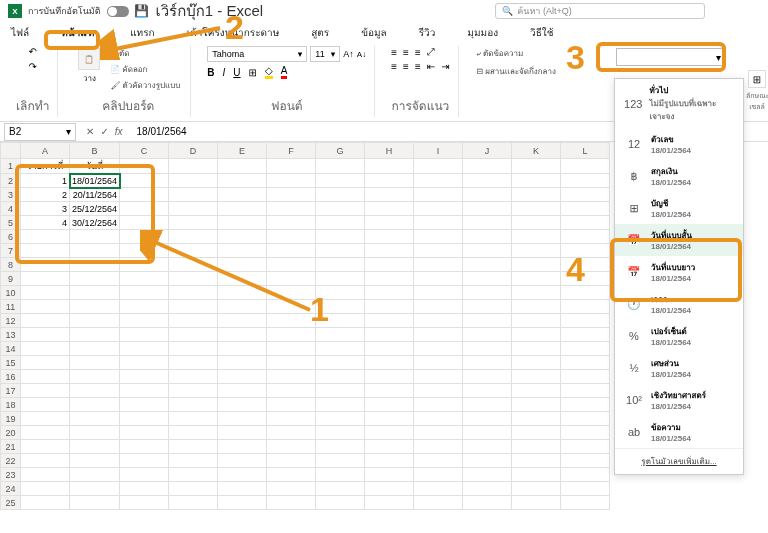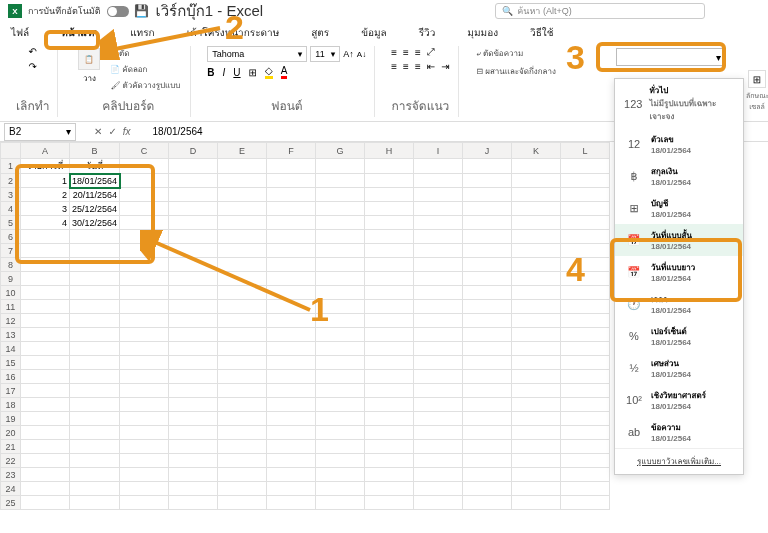--- a/index.html
+++ b/index.html
@@ -20,21 +20,21 @@
 .rgroup-content { flex: 1; display: flex; gap: 4px; align-items: flex-start; }
 .rgroup-label { font-size: 12px; color: #666; }
 .rbtn { display: flex; flex-direction: column; align-items: center; font-size: 8px; gap: 2px; padding: 2px 4px; }
 .rbtn-ico { width: 22px; height: 22px; background: #f3f3f3; border: 1px solid #ddd; display: flex; align-items: center; justify-content: center; }
 .rsmall { font-size: 8px; color: #444; display: flex; align-items: center; gap: 2px; padding: 1px 2px; }
 .fontbox { display: flex; flex-direction: column; gap: 3px; }
 .fontrow { display: flex; gap: 3px; align-items: center; }
 .combo { border: 1px solid #ccc; height: 16px; padding: 0 4px; font-size: 9px; display: flex; align-items: center; justify-content: space-between; background: #fff; }
 .fontname { width: 100px; }
 .fontsize { width: 30px; }
-.namebox-row { height: 20px; border-bottom: 1px solid #ddd; display: flex; align-items: center; gap: 8px; }
+.namebox-row { height: 20px; border-bottom: 1px solid #ddd; display: flex; align-items: center; }
 .namebox { width: 72px; height: 18px; border: 1px solid #ccc; margin: 0 4px; padding: 0 4px; font-size: 10px; display: flex; align-items: center; justify-content: space-between; background: #fff; }
 .fx-icons { display: flex; gap: 6px; padding: 0 6px; font-size: 10px; color: #666; }
 .formula { flex: 1; padding: 0 8px; font-size: 10px; }
 .grid-container { position: relative; }
 .grid { border-collapse: collapse; }
 .grid th, .grid td { border: 1px solid #e0e0e0; font-size: 9px; font-weight: normal; }
 .grid th { background: #f3f2f1; color: #555; }
 .colh { width: 49px; height: 16px; }
 .rowh { width: 20px; height: 14px; text-align: center; }
 .corner { width: 20px; height: 16px; }
@@ -643,21 +643,21 @@
         <span class="fmt-sub">18/01/2564</span>
       </div>
     </div>
   <div class="fmt-item">
       <span class="fmt-ico">ab</span>
       <div class="fmt-txt">
         <span class="fmt-name">ข้อความ</span>
         <span class="fmt-sub">18/01/2564</span>
       </div>
     </div>
-  <div class="fmt-more">รูแบบยาวัวเลขเพิ่มเติม...</div>
+  <div class="fmt-more">รูตโนมัวเลขเพิ่มเติม...</div>
 </div>
 
 <div class="anno" style="left:15px;top:164px;width:140px;height:100px"></div>
 <div class="anno" style="left:44px;top:30px;width:56px;height:20px"></div>
 <div class="anno" style="left:596px;top:42px;width:130px;height:30px"></div>
 <div class="anno" style="left:610px;top:238px;width:132px;height:64px"></div>
 <span class="anno-num" style="left:310px;top:290px">1</span>
 <span class="anno-num" style="left:225px;top:8px">2</span>
 <span class="anno-num" style="left:566px;top:38px">3</span>
 <span class="anno-num" style="left:566px;top:250px">4</span>

